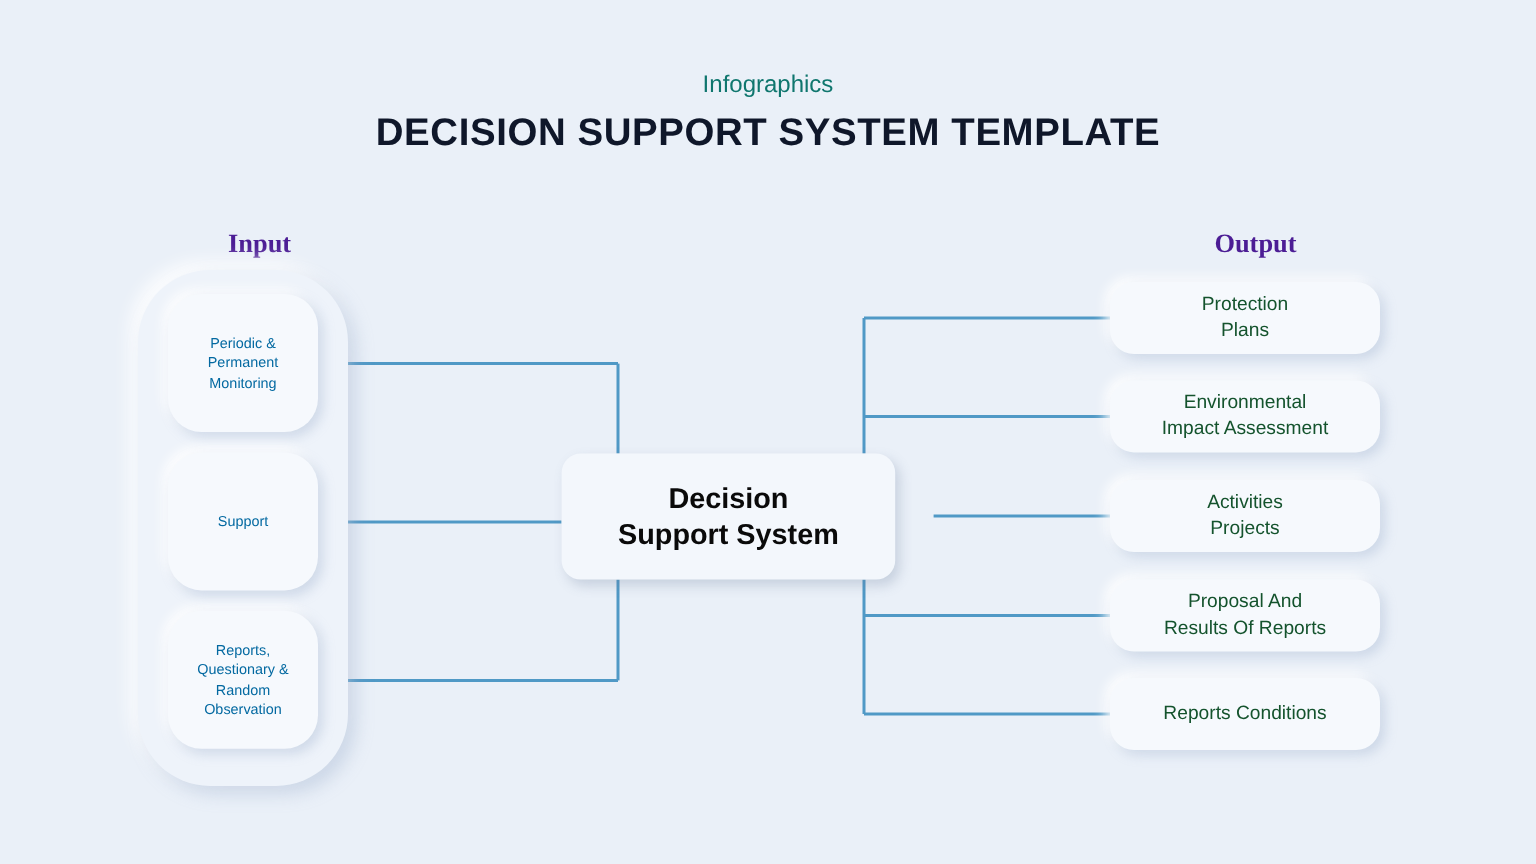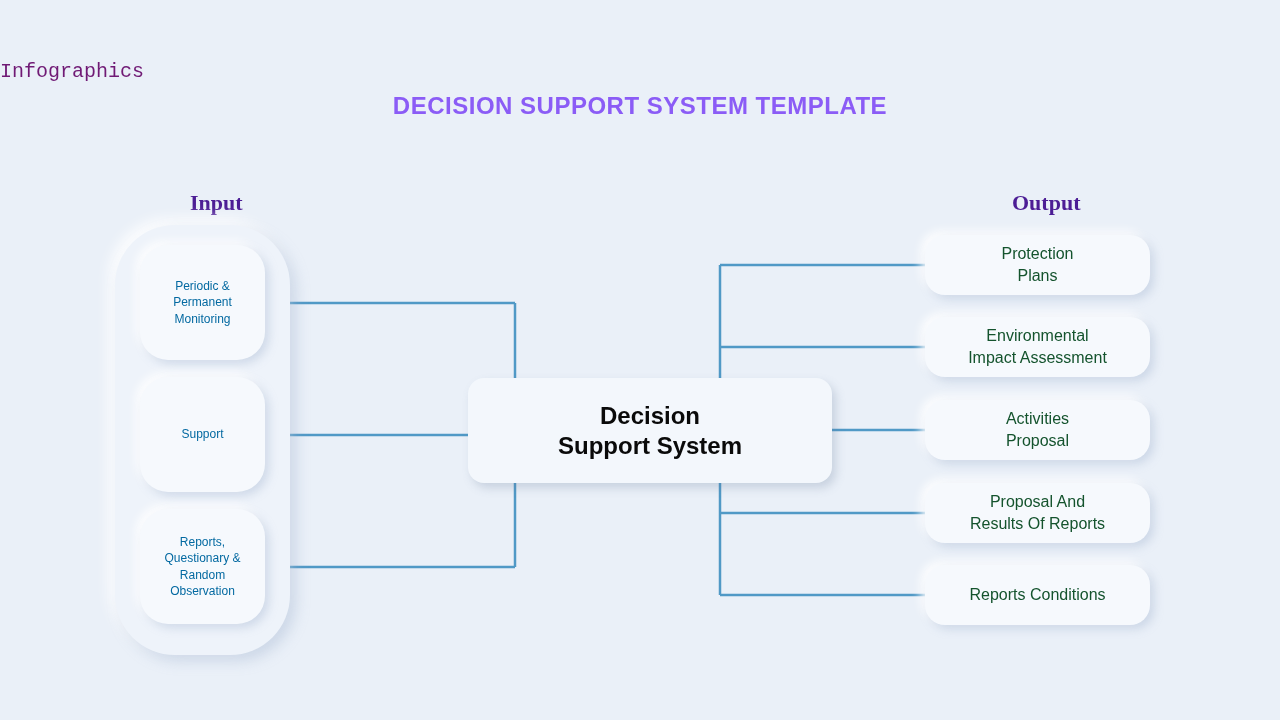--- a/index.html
+++ b/index.html
@@ -9,33 +9,33 @@
     background: #eaf0f8;
     font-family: Arial, Helvetica, sans-serif;
     position: relative;
     overflow: hidden;
   }
   .subtitle {
     position: absolute;
     top: 60px;
     left: 0;
     width: 100%;
-    color: #701a75;
+    text-align: center;
+    color: #0f766e;
     font-size: 20px;
     font-weight: 400;
-    font-family: Liberation Mono, monospace;
   }
   .title {
     position: absolute;
     top: 92px;
     left: 0;
     width: 100%;
     text-align: center;
-    color: #8b5cf6;
-    font-size: 24px;
+    color: #0f172a;
+    font-size: 32px;
     font-weight: 900;
     letter-spacing: 0.5px;
   }
   .section-label {
     position: absolute;
     font-family: Georgia, "Times New Roman", serif;
     font-size: 22px;
     font-weight: bold;
     color: #4c1d95;
   }
@@ -68,21 +68,21 @@
     padding: 10px;
     font-size: 12px;
     color: #0369a1;
     line-height: 1.35;
     white-space: pre-line;
   }
   .center-card {
     position: absolute;
     left: 468px;
     top: 378px;
-    width: 364px;
+    width: 278px;
     height: 105px;
     background: #f3f7fc;
     border-radius: 16px;
     box-shadow: 4px 5px 10px rgba(100,120,150,0.25);
     display: flex;
     align-items: center;
     justify-content: center;
     text-align: center;
     font-size: 24px;
     font-weight: 800;
@@ -160,16 +160,16 @@
 Observation</div>
 
 <div class="center-card">Decision
 Support System</div>
 
 <div class="output-card" style="top:235px;">Protection
 Plans</div>
 <div class="output-card" style="top:317px;">Environmental
 Impact Assessment</div>
 <div class="output-card" style="top:400px;">Activities
-Proposal</div>
+Projects</div>
 <div class="output-card" style="top:483px;">Proposal And
 Results Of Reports</div>
 <div class="output-card" style="top:565px;">Reports Conditions</div>
 
 </body></html>

